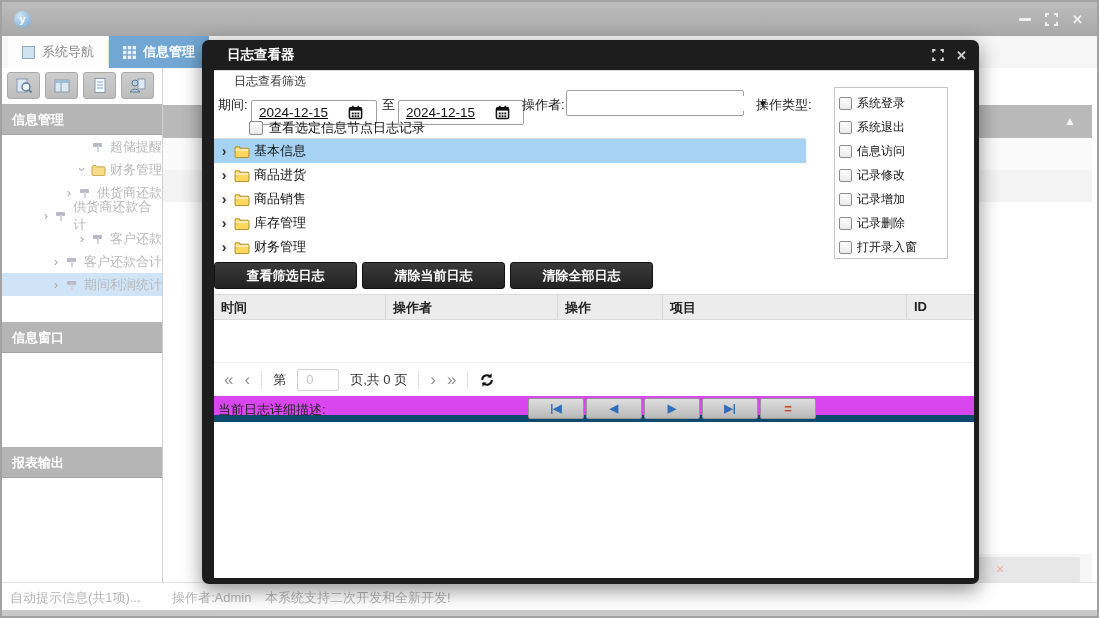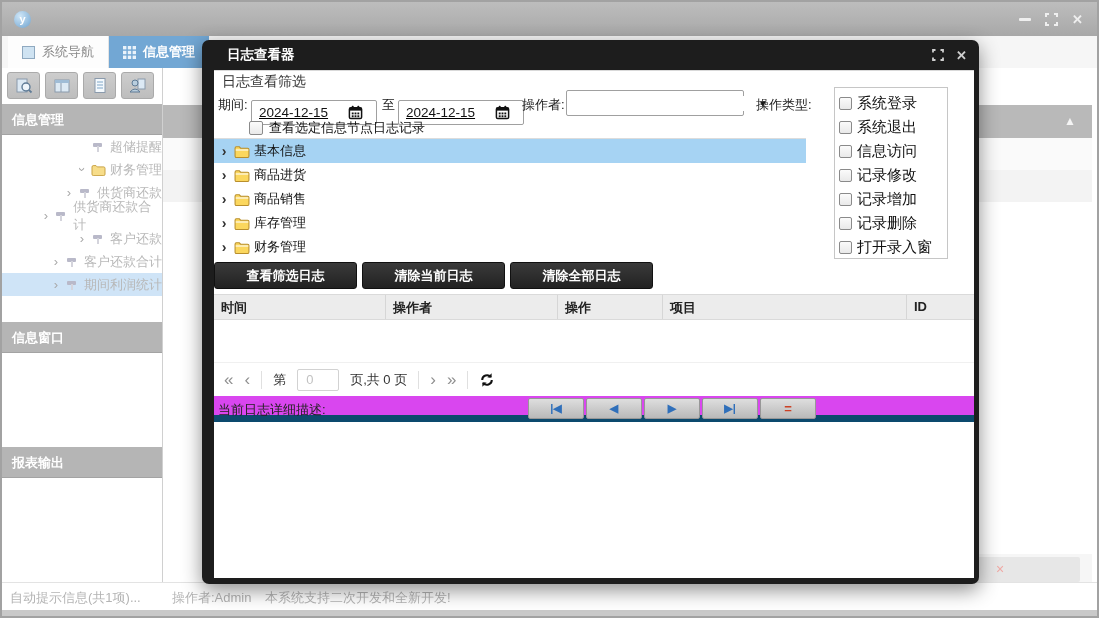--- a/index.html
+++ b/index.html
@@ -62,33 +62,33 @@
 
   
   .dialog { position:absolute; left:160px; top:38px; width:777px; height:544px; background:#1d1d1d;
             border-radius:7px; box-shadow:0 6px 20px rgba(0,0,0,.45);margin-left:40px; }
   .dlg-head { position:absolute; left:0; top:0; right:0; height:30px; display:flex; align-items:center; }
   .dlg-title { color:#fff; font-size:13.5px; font-weight:bold; padding-left:25px; }
   .dlg-ctrls { margin-left:auto; display:flex; align-items:center; gap:12px; padding-right:12px; }
   .dlg-ctrl { color:#cfcfcf; font-size:13px; font-weight:bold; display:flex; align-items:center; }
   .dlg-body { position:absolute; left:12px; top:30px; right:5px; bottom:6px; background:#fff; }
   .group-line { position:absolute; left:0; right:0; top:0; border-top:1px solid #d9d9d9; }
-  .group-label { position:absolute; left:8px; top:3px; font-size:14px; color:#333; }
+  .group-label { position:absolute; left:20px; top:3px; font-size:12px; color:#333; }
 
   .flt-label { position:absolute; top:26px; font-size:13px; color:#222; }
   .date-box { position:absolute; top:30px; width:126px; height:25px; border:1px solid #a0a0a0; border-radius:2px;
               display:flex; align-items:center;text-decoration:underline; }
   .date-box input { border:none; outline:none; width:96px; font-size:13.5px; padding-left:7px; font-family:inherit; color:#111; }
   .combo { position:absolute; left:352px; top:20px; width:178px; height:26px; border:1px solid #a0a0a0; border-radius:2px;
            display:flex; align-items:center; }
   .combo input { border:none; outline:none; flex:1; padding-left:6px; font-family:inherit; }
   .combo .dd { color:#111; font-size:10px; padding:0 8px; }
   .typebox { position:absolute; left:620px; top:17px; width:114px; height:172px; border:1px solid #c6c6c6; background:#fff;
              padding:3px 0 0 4px; overflow:hidden; }
-  .chk-item { display:flex; align-items:center; height:24px; font-size:15px; color:#111; gap:5px; }
+  .chk-item { display:flex; align-items:center; height:24px; font-size:12px; color:#111; gap:5px; }
   .chk { width:13px; height:13px; border:1px solid #8a8a8a; border-radius:2px; background:linear-gradient(#fbfbfb,#e9e9e9); flex:0 0 auto; }
   .node-check { position:absolute; left:4px; top:49px; display:flex; align-items:center; gap:6px; font-size:13px; color:#111;padding-left:31px; }
   .node-check .chk { width:14px; height:14px; }
 
   .dlg-tree { position:absolute; left:0; top:68px; width:592px; border-top:1px solid #dcdcdc; }
   .dt-row { height:24px; display:flex; align-items:center; font-size:13px; color:#111; }
   .dt-row .arr { width:20px; text-align:center; color:#333; font-weight:bold; font-size:14px; }
   .dt-row.sel { background:#a6d3f3; }
 
   .btn-row { position:absolute; left:0; top:192px; display:flex; gap:5px; }

